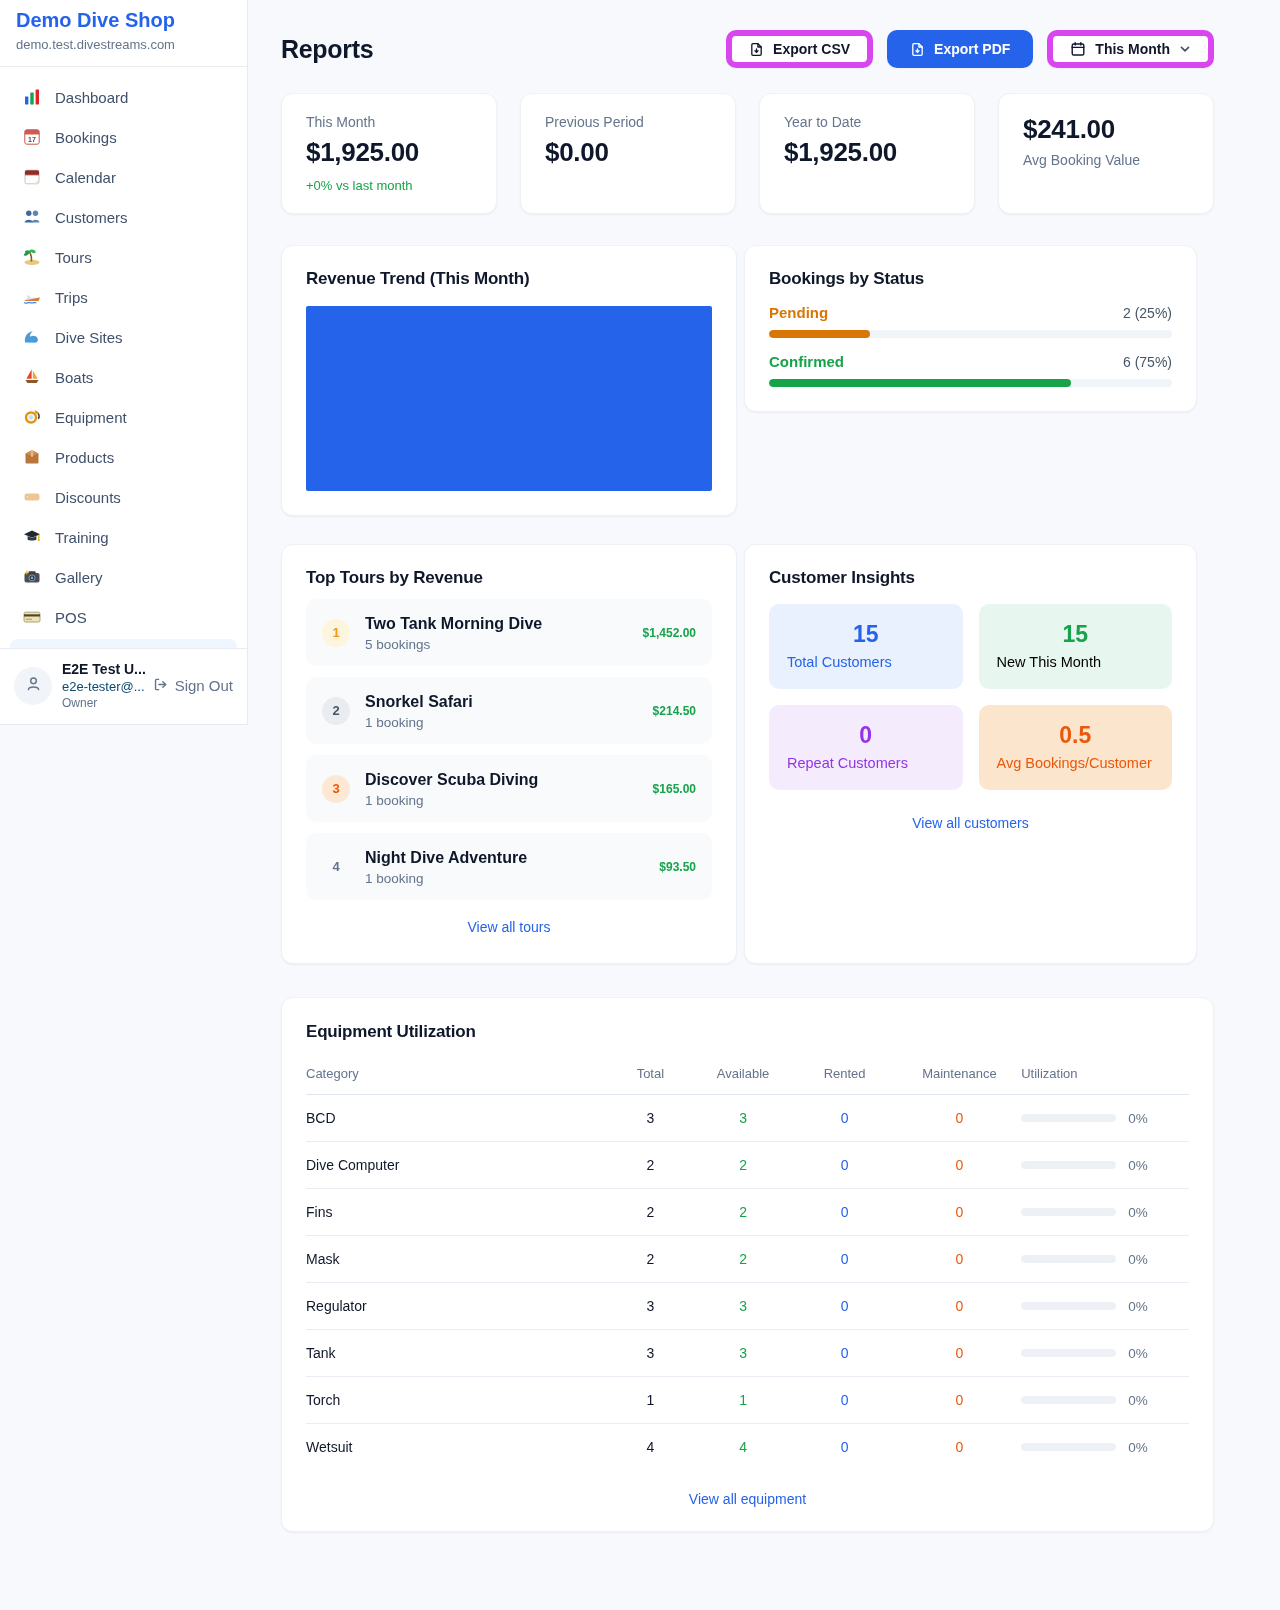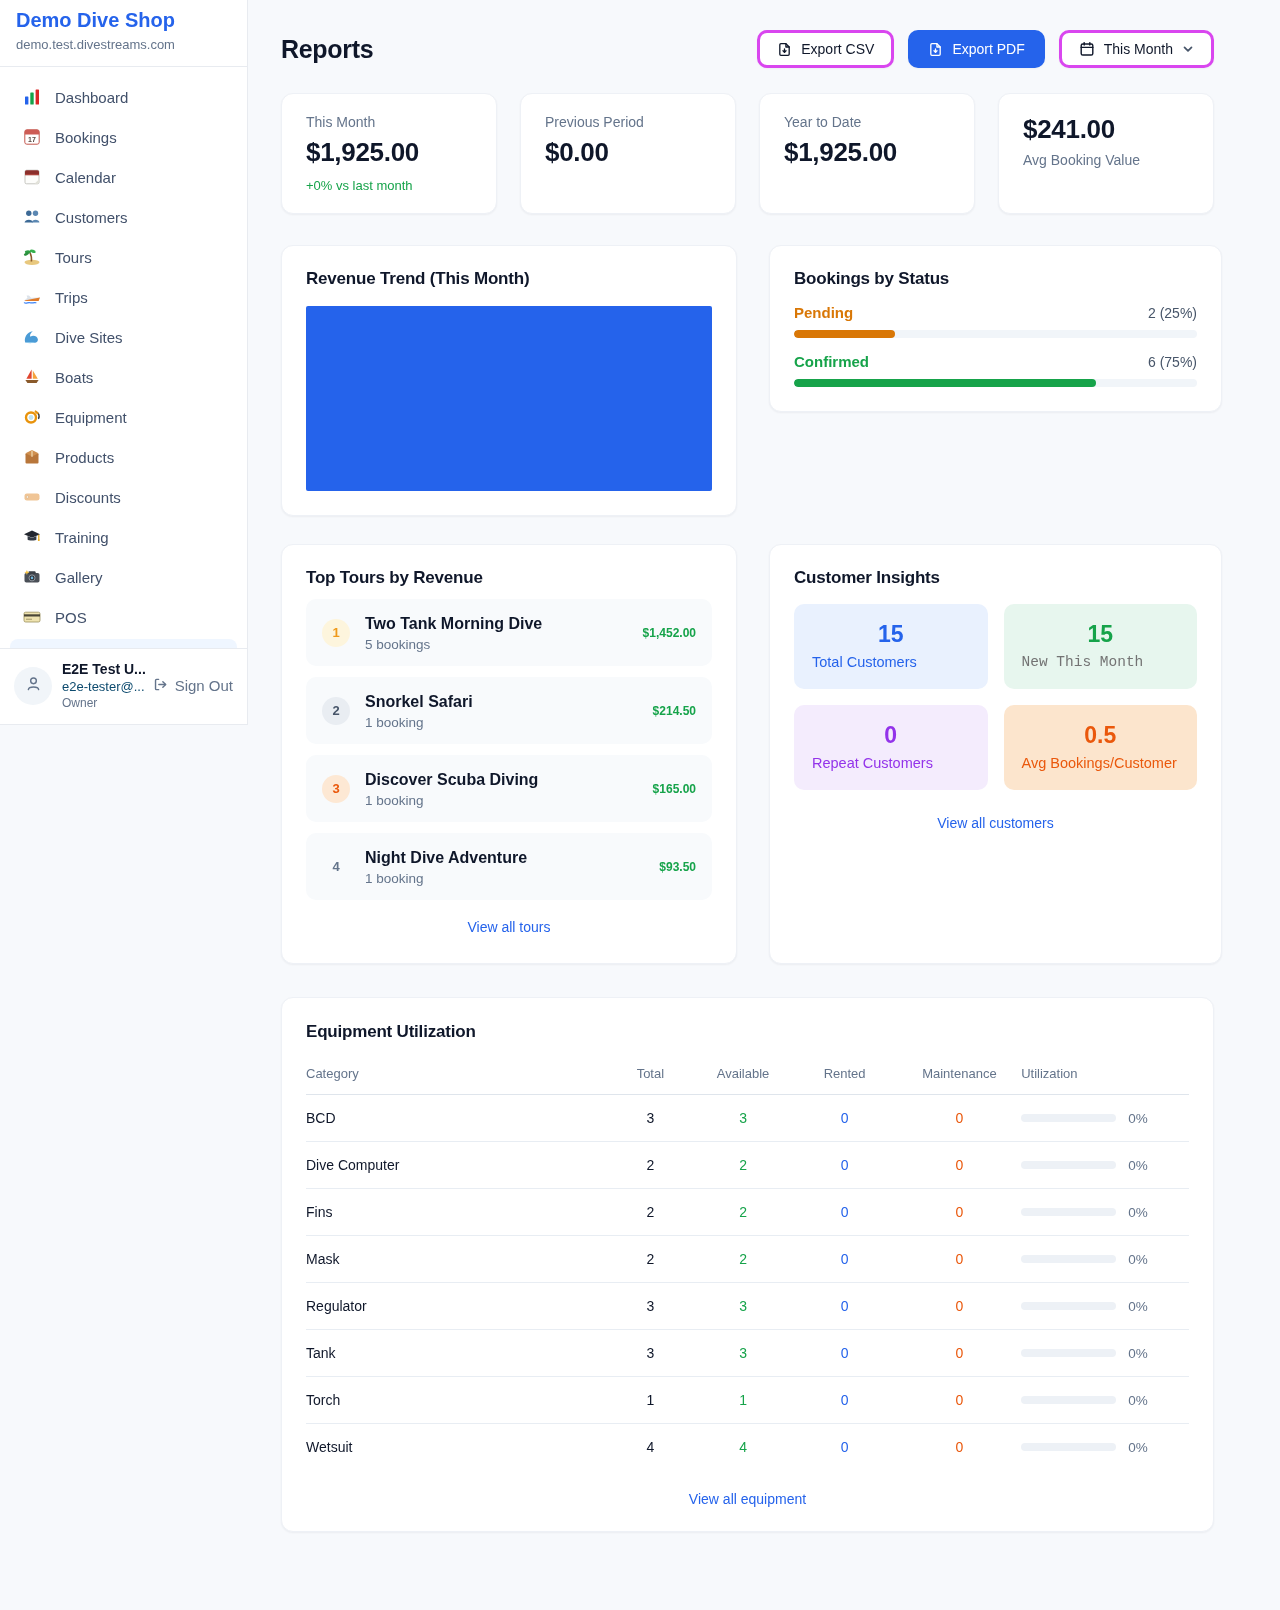--- a/index.html
+++ b/index.html
@@ -49,40 +49,40 @@
     background:none; border:none; padding:0; font-family:inherit;
   }
   
   .main { margin-left:248px; padding:30px 0 60px 33px; width:981px; }
   .content { width:933px; }
   .header-row { display:flex; align-items:center; justify-content:space-between; margin-bottom:25px; }
   .page-title { font-size:25px; font-weight:700; letter-spacing:-0.3px; }
   .header-actions { display:flex; gap:14px; }
   .btn {
     height:38px; display:inline-flex; align-items:center; gap:9px;
-    padding:0 17px; border-radius:10px; font-size:14px; font-weight:400;
-    background:#fff; border:3px solid #d946ef; color:#0f172a;
+    padding:0 17px; border-radius:10px; font-size:14px; font-weight:700;
+    background:#fff; border:6px solid #d946ef; color:#0f172a;
     font-family:inherit; cursor:pointer; box-shadow:0 1px 2px rgba(15,23,42,.04);text-align:center;
   }
   .btn.primary { background:#2563eb; border-color:#2563eb; color:#fff; }
   .btn .ic { display:inline-flex; }
   
   .card {
     background:#fff; border-radius:12px;
     border:1px solid #eef1f6;
     box-shadow:0 1px 2px rgba(15,23,42,.05);
   }
   .cards4 { display:grid; grid-template-columns:repeat(4, 1fr); gap:23px; margin-bottom:31px; }
   .stat { padding:20px 24px; display:flex; flex-direction:column; }
   .stat-label { font-size:14px; color:#64748b; }
   .stat-value { font-size:26px; font-weight:700; margin-top:7px; letter-spacing:-0.3px; }
   .stat-delta { margin-top:10px; font-size:13px; color:#16a34a; }
   .stat.flip .stat-value { order:1; margin-top:0; }
   .stat.flip .stat-label { order:2; margin-top:7px; }
-  .row2 { display:grid; grid-template-columns:456px 453px; gap:32px; align-items:start; }
+  .row2 { display:grid; grid-template-columns:456px 453px; gap:7px; align-items:start; }
   .row2 + .row2 { margin-top:28px; }
   .panel { padding:23px 24px 24px; }
   .panel-title { font-size:17px; font-weight:700; letter-spacing:-0.2px; }
   .rev-block { margin-top:17px; height:185px; border-radius:2px; }
   
   .status-row { margin-top:15px; }
   .status-head { display:flex; justify-content:space-between; align-items:baseline; }
   .status-label { font-size:15px; font-weight:700; }
   .status-val { font-size:14px; color:#475569; }
   .track { margin-top:9px; height:8px; border-radius:999px; background:#f1f5f9; overflow:hidden; }
@@ -456,21 +456,21 @@
       </div>
       <div class="card panel tall">
         <div class="panel-title">Customer Insights</div>
         <div class="tiles" id="insight-tiles">
             <div class="tile" style="background: rgb(233, 241, 254);">
     <div class="tile-value" style="color: rgb(37, 99, 235);">15</div>
     <div class="tile-label" style="color: rgb(37, 99, 235);">Total Customers</div>
   </div>
             <div class="tile" style="background: rgb(231, 246, 238);">
     <div class="tile-value" style="color: rgb(22, 163, 74);">15</div>
-    <div class="tile-label" style="color: #737373; font-family: Liberation Mono, monospace;">New This Month</div>
+    <div class="tile-label" style="color: #000000;">New This Month</div>
   </div>
             <div class="tile" style="background: rgb(244, 236, 253);">
     <div class="tile-value" style="color: rgb(147, 51, 234);">0</div>
     <div class="tile-label" style="color: rgb(147, 51, 234);">Repeat Customers</div>
   </div>
             <div class="tile" style="background: rgb(252, 229, 205);">
     <div class="tile-value" style="color: rgb(234, 88, 12);">0.5</div>
     <div class="tile-label" style="color: rgb(234, 88, 12);">Avg Bookings/Customer</div>
   </div>
           </div>

